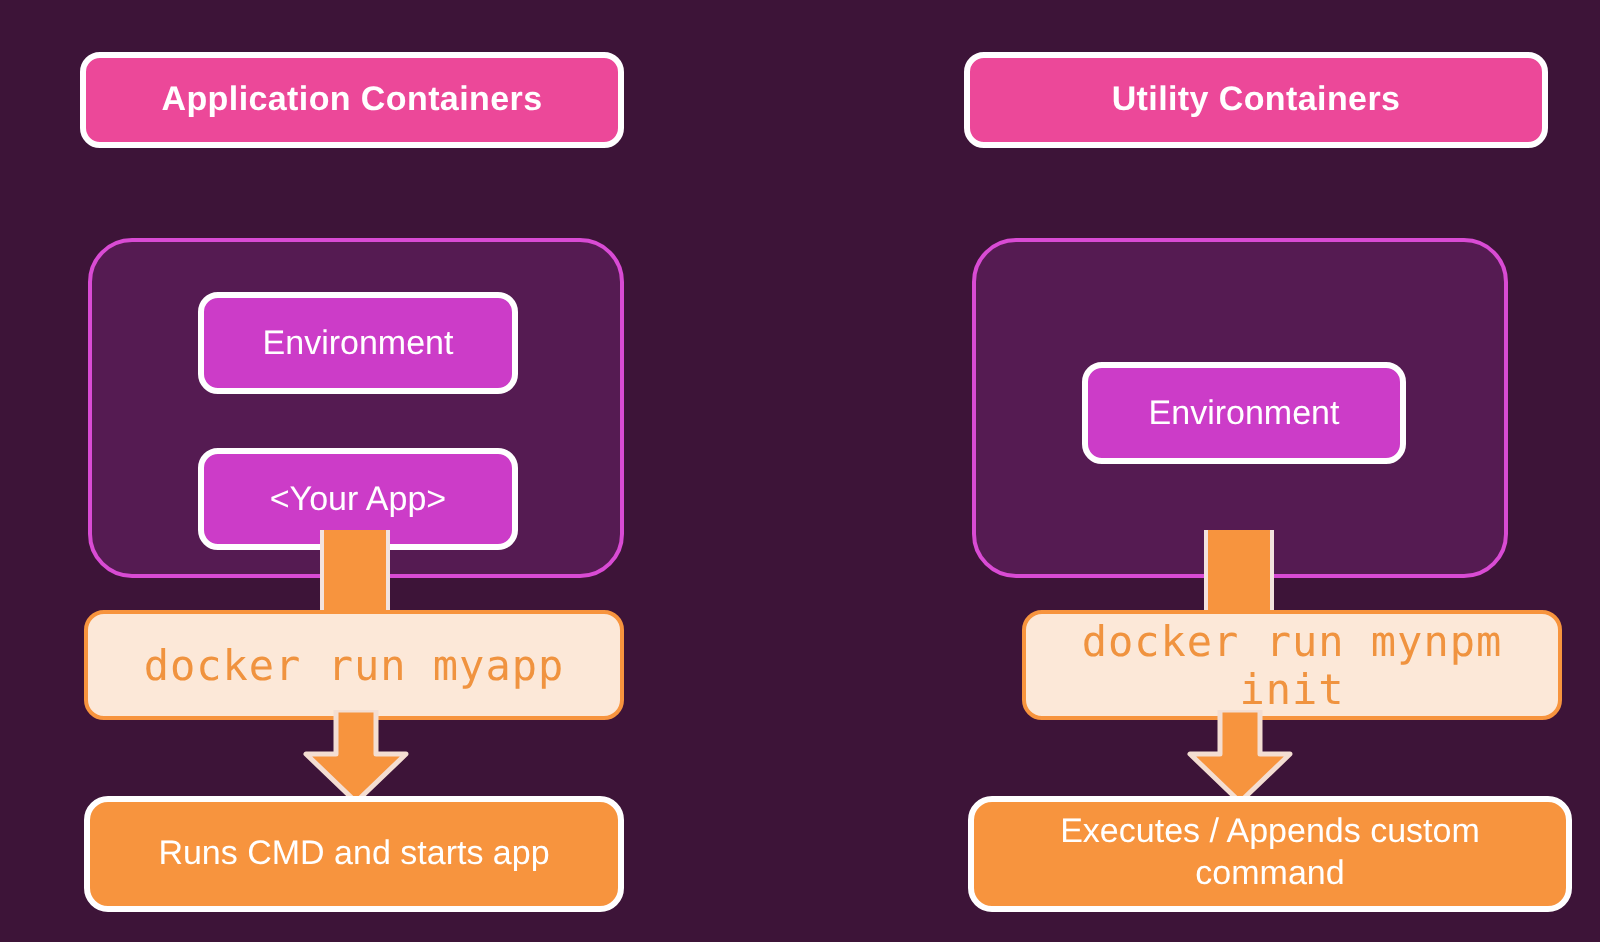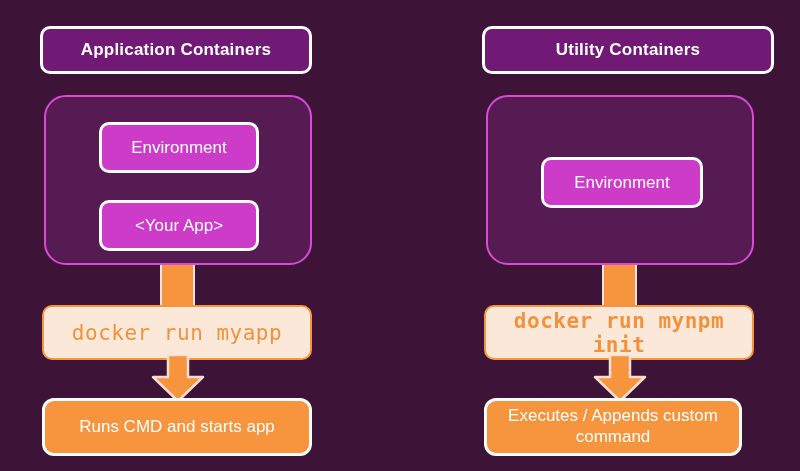--- a/index.html
+++ b/index.html
@@ -27,34 +27,35 @@
     position: absolute;
     box-sizing: border-box;
     display: flex;
     align-items: center;
     justify-content: center;
     text-align: center;
   }
 
   
   .header-pill {
-    background: #701a75;
+    background: #ec4899;
     border: 3px solid #ffffff;
     border-radius: 10px;
     color: #ffffff;
     font-size: 17px;
     font-weight: bold;
     letter-spacing: 0.2px;
   }
 
   
   .container-box {
     background: #551b52;
     border: 2px solid #d94bd4;
     border-radius: 22px;
+    margin-top: 24px;
   }
 
   
   .item-box {
     background: #cc3cc8;
     border: 3px solid #ffffff;
     border-radius: 10px;
     color: #ffffff;
     font-size: 17px;
     font-weight: normal;
@@ -122,23 +123,23 @@
   <div class="node result-box" style="left:42px; top:398px; width:270px; height:58px;">Runs CMD and starts app</div>
 
   <div class="node header-pill" style="left:482px; top:26px; width:292px; height:48px;">Utility Containers</div>
 
   <div class="node container-box" style="left:486px; top:95px; width:268px; height:170px;">
     <div class="node item-box" style="left:53px; top:60px; width:162px; height:51px;">Environment</div>
   </div>
 
   <div class="connector-bar" style="left:602px; top:265px; width:35px; height:45px;"></div>
 
-  <div class="node command-box" style="left:484px; top:305px; width:270px; height:55px;font-weight:bold;">docker run mynpm init</div>
+  <div class="node command-box" style="left:511px; top:305px; width:270px; height:55px;">docker run mynpm init</div>
 
   <div class="connector-arrow" style="left:592px; top:355px; width:56px; height:48px;">
     <svg width="56" height="48" viewBox="0 0 56 48">
       <polygon points="18,0 38,0 38,22 53,22 28,46 3,22 18,22" fill="#f7943e" stroke="#f4ded2" stroke-width="2.5" stroke-linejoin="round"></polygon>
     </svg>
   </div>
 
-  <div class="node result-box" style="left:484px; top:398px; width:258px; height:58px;">Executes / Appends custom command</div>
+  <div class="node result-box" style="left:484px; top:398px; width:302px; height:58px;">Executes / Appends custom command</div>
 
 </div>
 
 </body></html>

